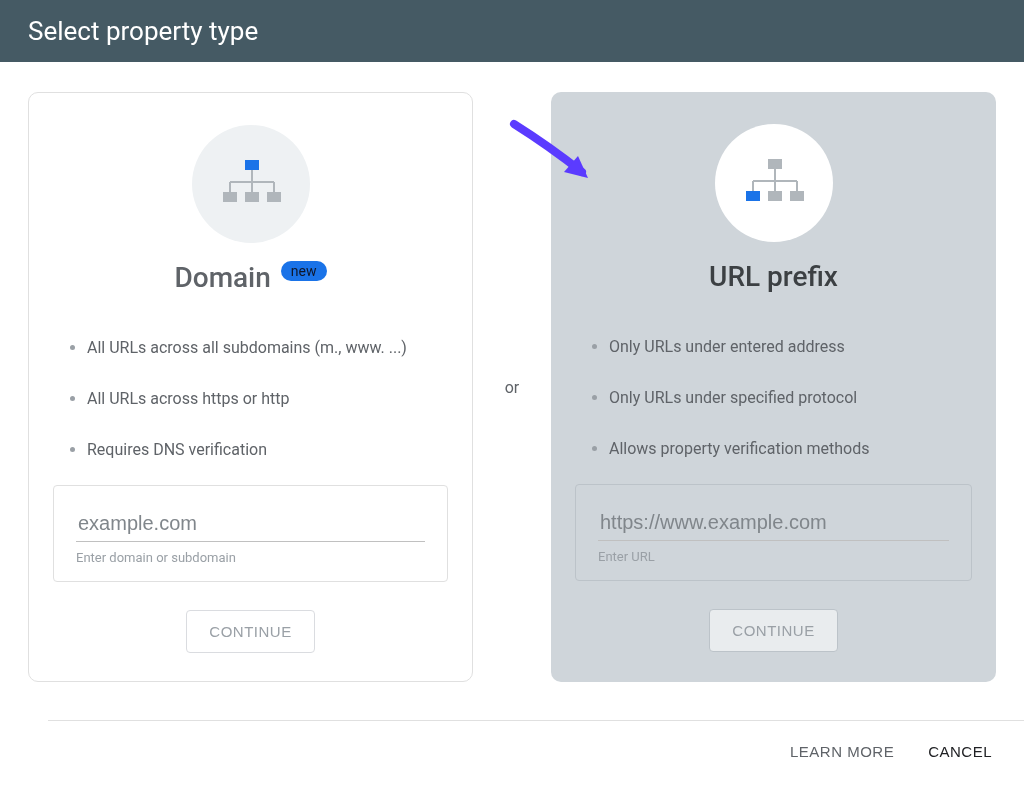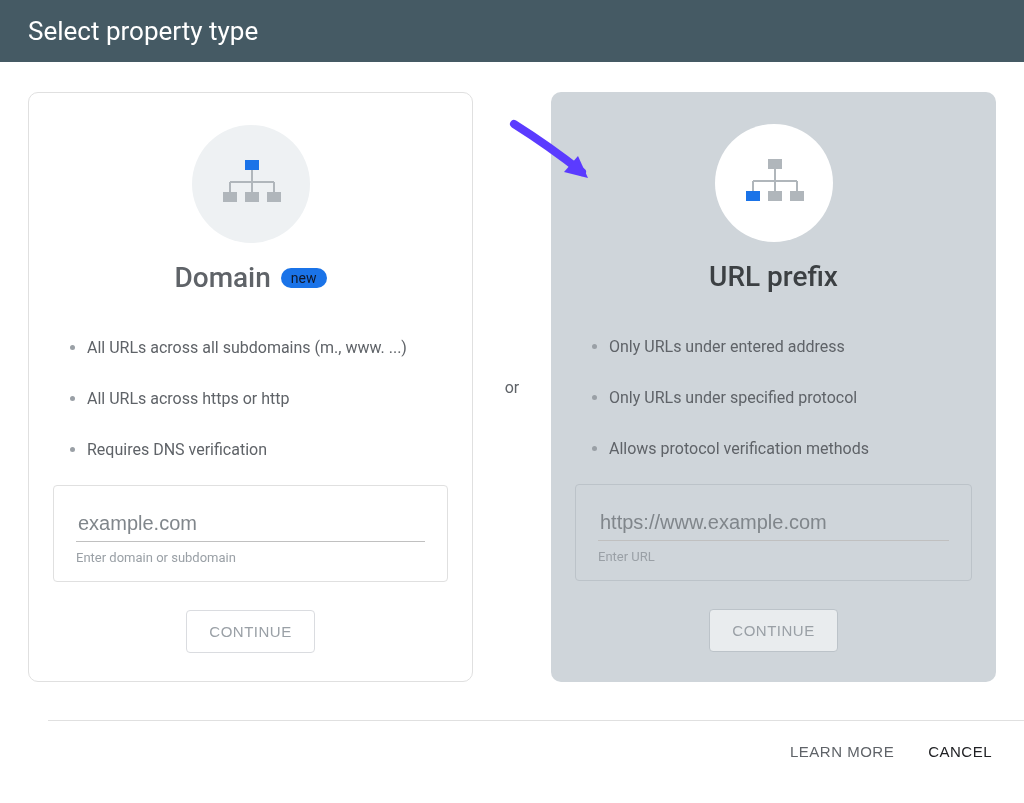--- a/index.html
+++ b/index.html
@@ -56,21 +56,21 @@
     display: flex;
     align-items: center;
     justify-content: center;
     margin-top: 4px;
     margin-bottom: 18px;
   }
   .circle-icon.left { background: #eef1f3; }
   .circle-icon.right { background: #ffffff; }
   .title-row {
     display: flex;
-    align-items: center;
+    align-items: flex-start;
     gap: 10px;
     margin-bottom: 16px;
   }
   .card-title {
     font-size: 28px;
     font-weight: 500;
     color: #5f6368;
   }
   .card-title.dark { color: #3c4043; }
   .badge {
@@ -223,21 +223,21 @@
           <rect x="25" y="34" width="14" height="10" fill="#b0b6bb"></rect>
           <rect x="47" y="34" width="14" height="10" fill="#b0b6bb"></rect>
         </svg>
       </div>
       <div class="title-row">
         <span class="card-title dark">URL prefix</span>
       </div>
       <ul class="bullets">
         <li>Only URLs under entered address</li>
         <li>Only URLs under specified protocol</li>
-        <li>Allows protocol verification methods</li>
+        <li>Allows property verification methods</li>
       </ul>
       <div class="input-box">
         <input class="input-line" placeholder="https://www.example.com" style="">
         <div class="hint">Enter URL</div>
       </div>
       <button class="continue-btn">CONTINUE</button>
     </div>
 
   </div>
 </div>

